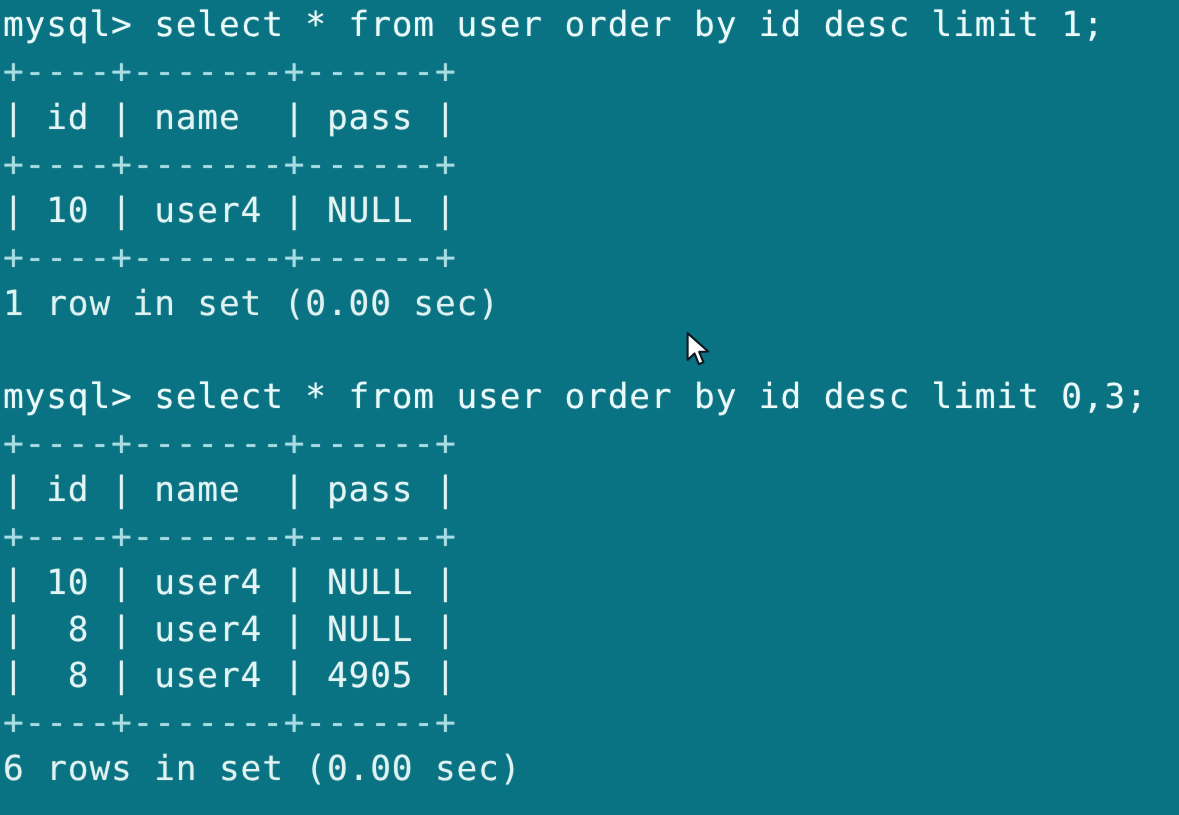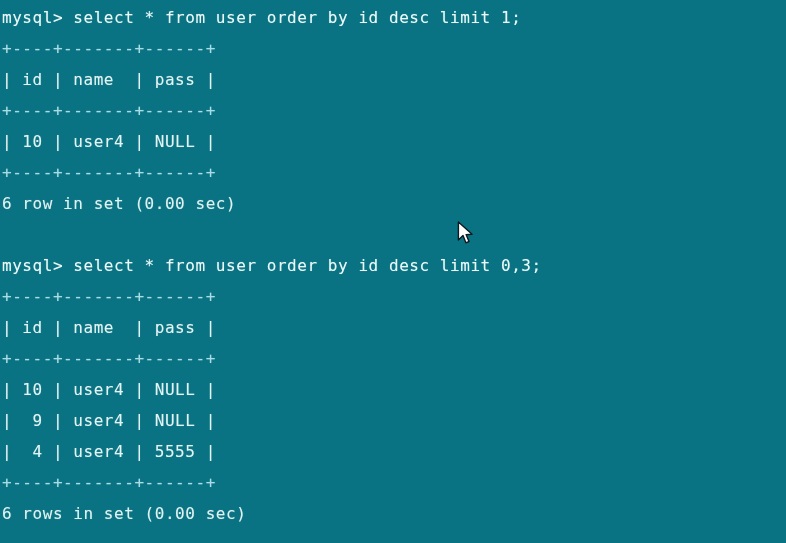--- a/index.html
+++ b/index.html
@@ -20,21 +20,21 @@
     position: absolute;
     left: 0;
     top: 0;
     width: 786px;
     padding: 2px 0 0 0;
     box-sizing: border-box;
   }
   .line {
     height: 31px;
     line-height: 31px;
-    font-size: 16px;
+    font-size: 23px;
     letter-spacing: 0.55px;
     color: #e2f4f4;
     white-space: pre;
     padding-left: 2px;
     text-shadow: 0 0 1px rgba(226,244,244,0.35);
   }
   .line.blank {
     color: transparent;
   }
   .line.rule {
@@ -60,29 +60,29 @@
 
 <div id="screen">
 
   <div id="terminal">
       <div class="line prompt">mysql&gt; select * from user order by id desc limit 1;</div>
       <div class="line rule">+----+-------+------+</div>
       <div class="line row">| id | name  | pass |</div>
       <div class="line rule">+----+-------+------+</div>
       <div class="line row">| 10 | user4 | NULL |</div>
       <div class="line rule">+----+-------+------+</div>
-      <div class="line status">6 row in set (0.00 sec)</div>
+      <div class="line status">1 row in set (0.00 sec)</div>
       <div class="line blank"> </div>
       <div class="line prompt">mysql&gt; select * from user order by id desc limit 0,3;</div>
       <div class="line rule">+----+-------+------+</div>
       <div class="line row">| id | name  | pass |</div>
       <div class="line rule">+----+-------+------+</div>
       <div class="line row">| 10 | user4 | NULL |</div>
-      <div class="line row">|  9 | user4 | NULL |</div>
-      <div class="line row">|  4 | user4 | 5555 |</div>
+      <div class="line row">|  8 | user4 | NULL |</div>
+      <div class="line row">|  8 | user4 | 4905 |</div>
       <div class="line rule">+----+-------+------+</div>
       <div class="line status">6 rows in set (0.00 sec)</div>
     </div>
 
   <svg id="cursor" viewBox="0 0 17 24" xmlns="http://www.w3.org/2000/svg" style="left: 457px; top: 221px;">
     <path d="M1.4 1.1 L1.4 19.0 L6.0 14.6 L8.9 21.8 L12.0 20.5 L9.1 13.6 L15.1 13.3 Z" fill="#ffffff" stroke="#101820" stroke-width="1.4" stroke-linejoin="round"></path>
   </svg>
 
 </div>
 

